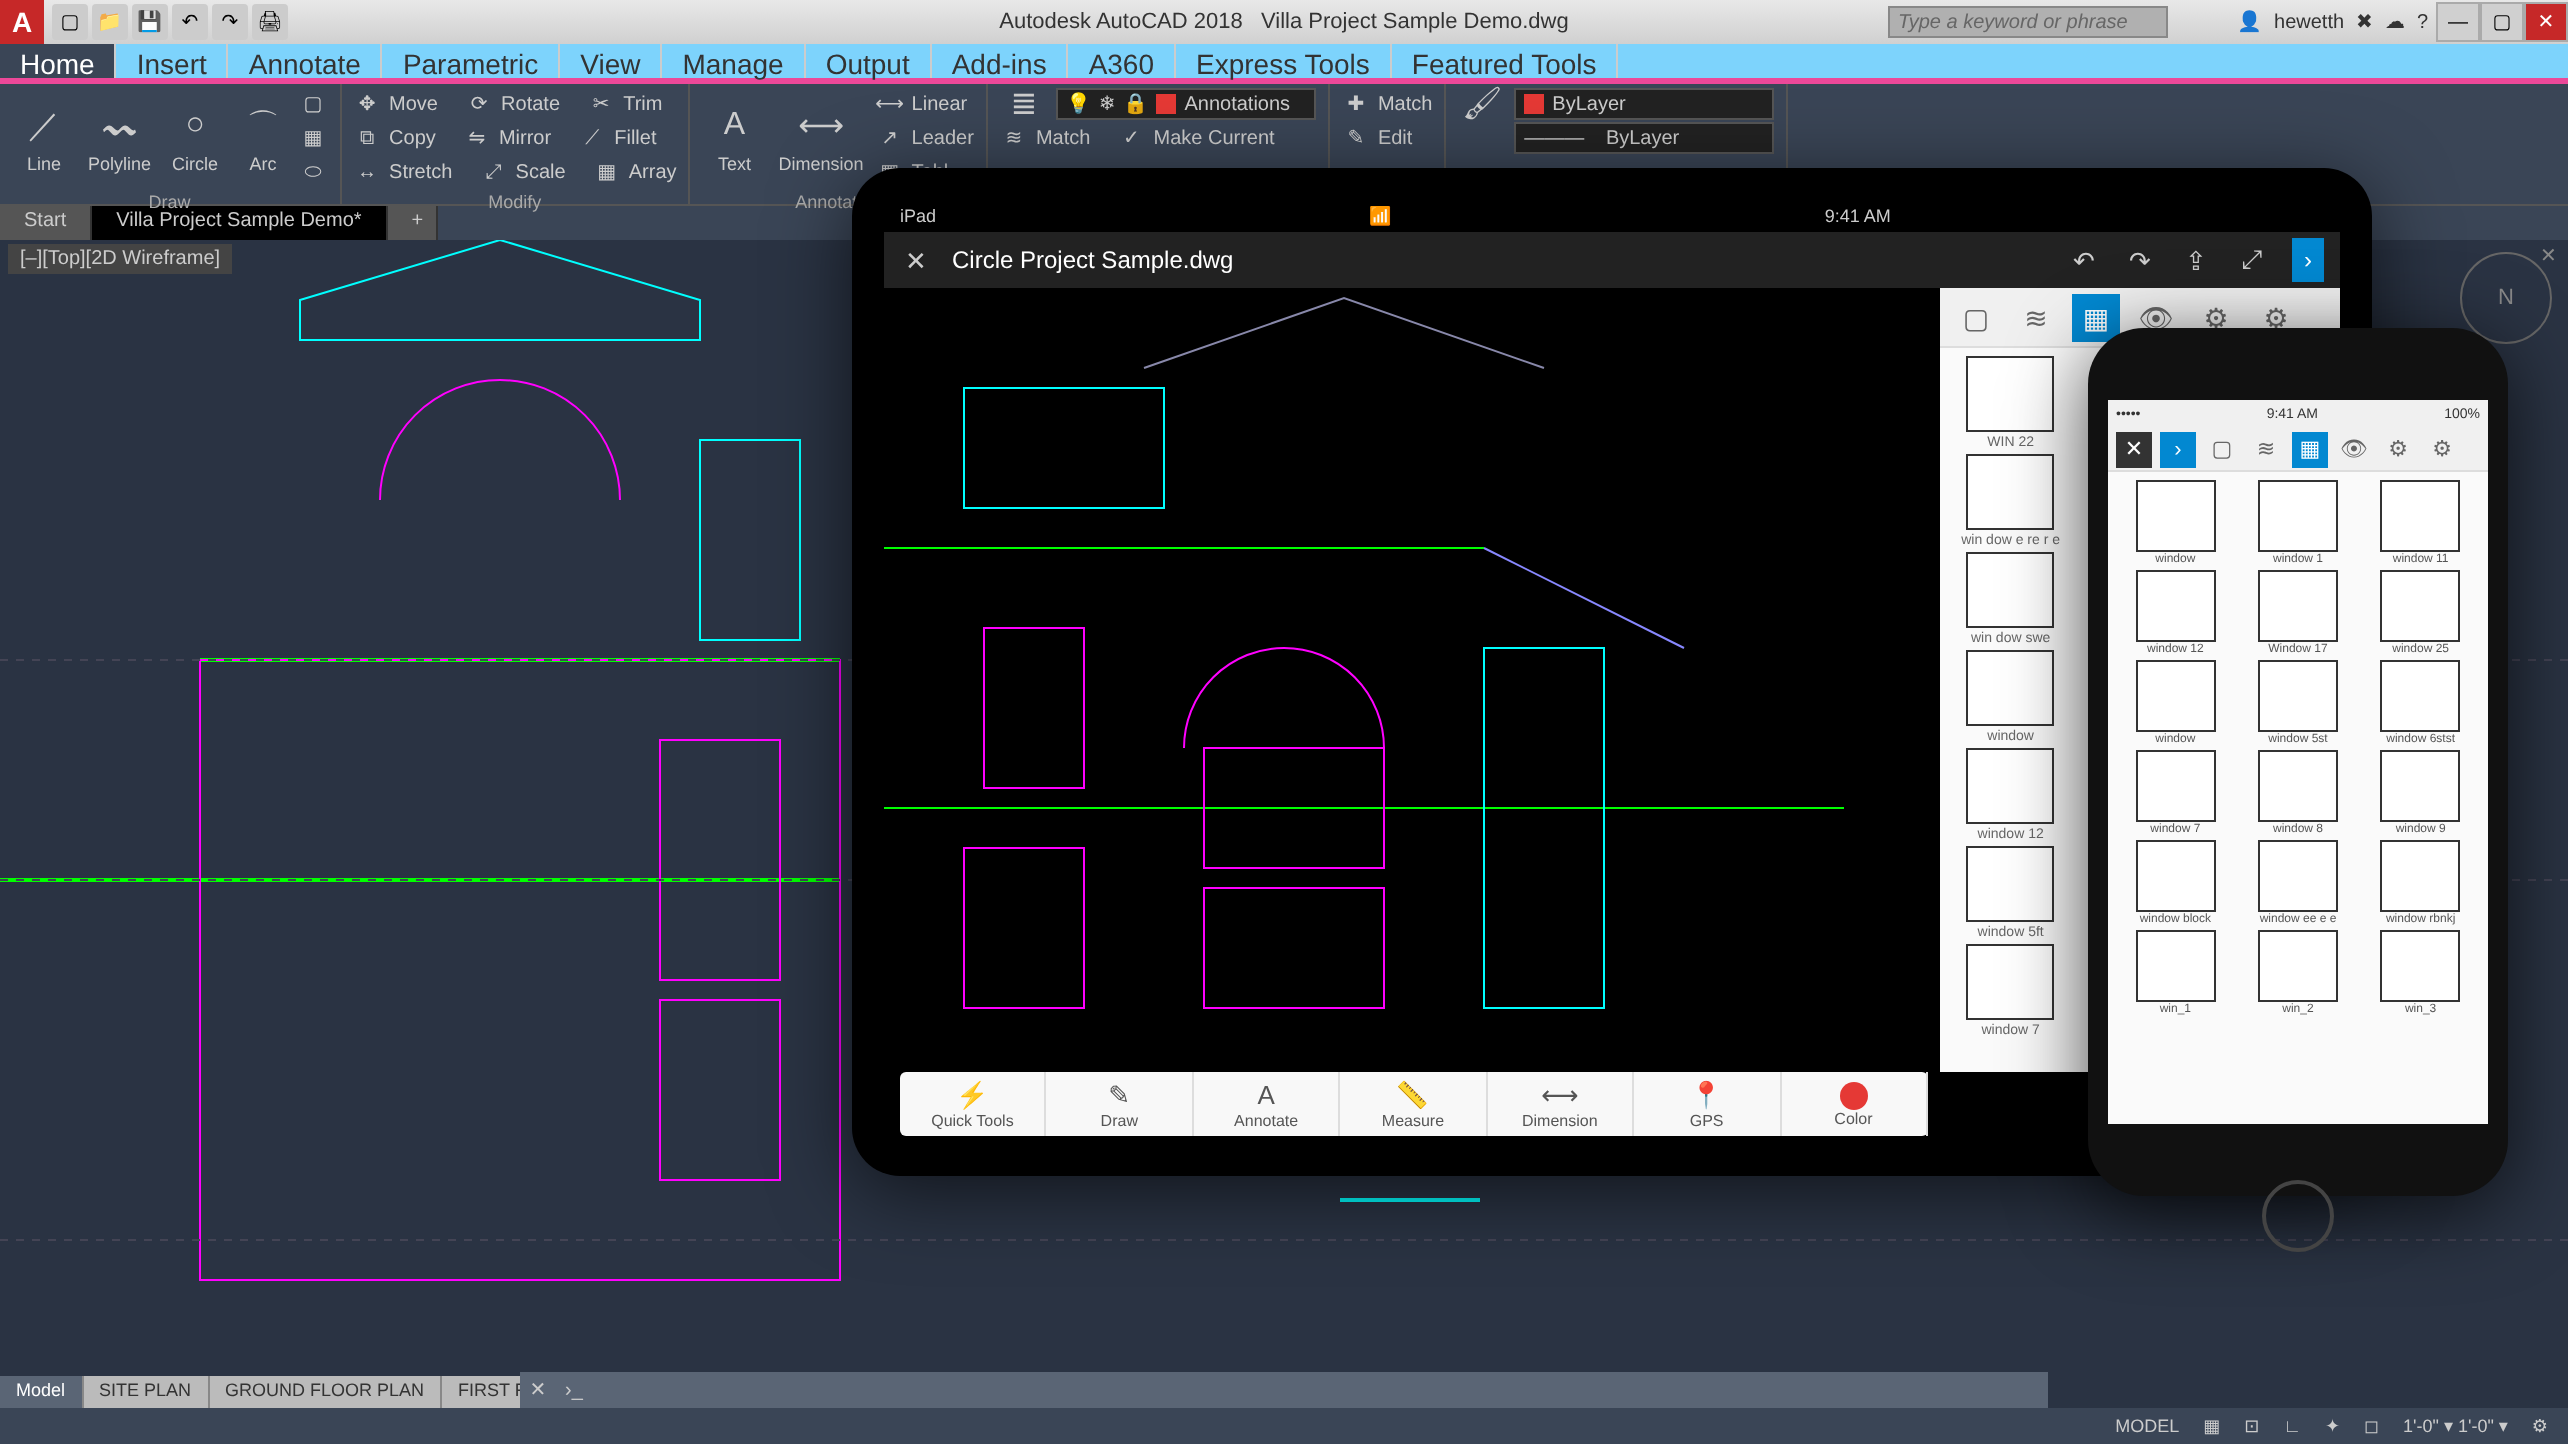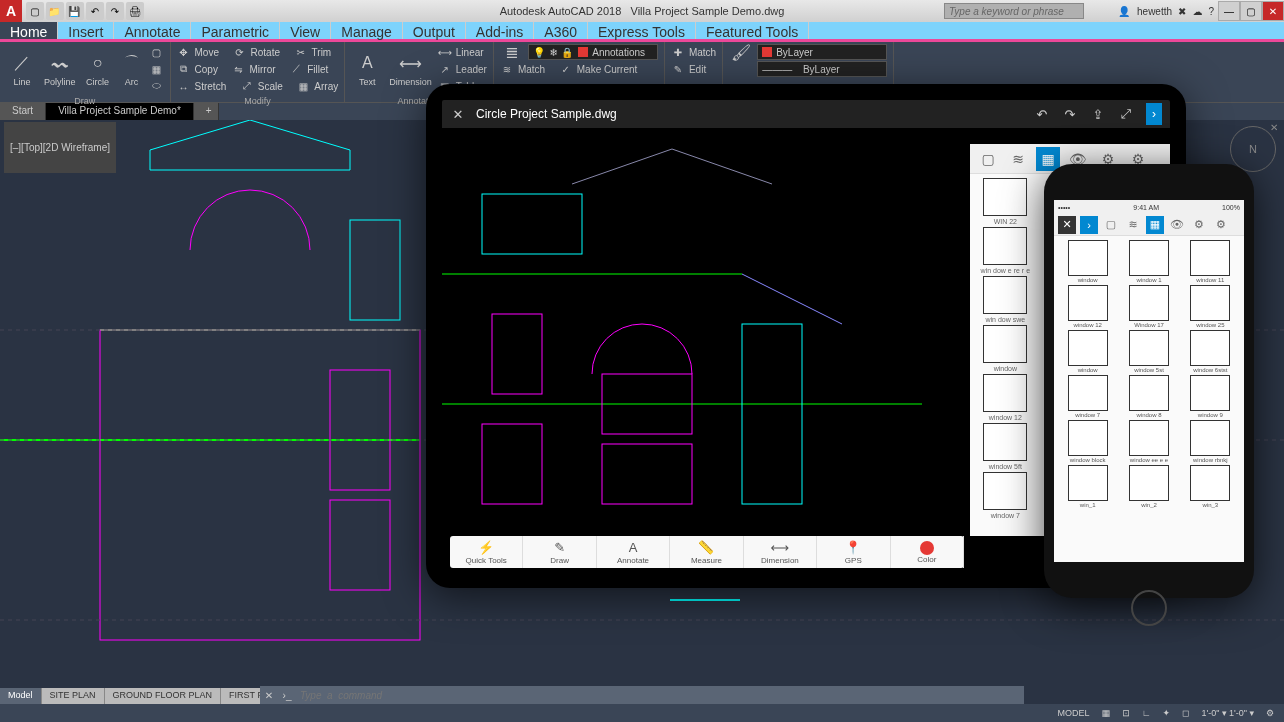--- a/index.html
+++ b/index.html
@@ -26,21 +26,21 @@
 .rbtn-icon.sm{width:14px;height:14px;font-size:10px}
 .rbtn-label{font-size:9px}
 .rrow{display:flex;align-items:center;gap:4px;height:16px}
 .rcol{display:flex;flex-direction:column;gap:1px}
 .layer-dd{background:#222;border:1px solid #555;height:16px;width:130px;display:flex;align-items:center;padding:0 4px;font-size:10px;gap:4px}
 .layer-sw{width:10px;height:10px}
 .doc-tabs{height:18px;background:#3a4556;display:flex;font-size:10px;color:#ccc;border-top:1px solid #555}
 .doc-tab{padding:2px 12px;background:#555;border-right:1px solid #333}
 .doc-tab.active{background:#000000}
 .canvas{position:absolute;top:120px;left:0;right:0;bottom:36px;background:#2a3343}
-.viewport-label{position:absolute;top:2px;left:4px;background:#444;color:#ccc;font-size:10px;padding:20px 6px}
+.viewport-label{position:absolute;top:2px;left:4px;background:#444;color:#ccc;font-size:10px;padding:2px 6px}
 .compass{position:absolute;top:6px;right:8px;width:46px;height:46px;border:1px solid #666;border-radius:50%;color:#888;font-size:11px;display:flex;align-items:center;justify-content:center}
 .close-x{position:absolute;right:2px;top:2px;width:12px;height:12px;color:#888;font-size:10px}
 .drawing{position:absolute;top:0;left:0;width:100%;height:100%}
 .cmd-bar{position:absolute;bottom:18px;left:260px;right:260px;height:18px;background:#5a6575;display:flex;align-items:center;font-size:10px;color:#aaa}
 .cmd-x{width:18px;height:18px;display:flex;align-items:center;justify-content:center;color:#ccc}
 .cmd-input{flex:1;background:transparent;border:none;color:#aaa;font-style:italic;font-size:10px;padding:0 4px}
 .bottom-tabs{position:absolute;bottom:18px;left:0;height:16px;display:flex;font-size:9px}
 .btab{padding:2px 8px;background:#bbb;color:#333;border-right:1px solid #888}
 .btab.active{background:#5a6575;color:#fff}
 .statusbar{position:absolute;bottom:0;left:0;right:0;height:18px;background:#3a4556;display:flex;align-items:center;justify-content:flex-end;gap:4px;padding:0 6px;font-size:9px;color:#ccc}
@@ -269,36 +269,41 @@
   <div class="btab">FRONT  ELEVATION</div>
   <div class="btab">REAR  ELEVATION</div>
   <div class="btab">RIGHT SIDE ELEVATION</div>
   <div class="btab">LEFT SIDE  ELEVATION</div>
   <div class="btab">+</div>
 </div>
 
 <div class="cmd-bar">
   <div class="cmd-x">✕</div>
   <div class="cmd-x">›_</div>
-  <input class="cmd-input" placeholder="Type  a  command" style="">
 </div>
 
 <div class="statusbar">
   <div class="sb-item">MODEL</div>
   <div class="sb-item">▦</div>
   <div class="sb-item">⊡</div>
   <div class="sb-item">∟</div>
   <div class="sb-item">✦</div>
   <div class="sb-item">◻</div>
   <div class="sb-item">1'-0" ▾  1'-0" ▾</div>
   <div class="sb-item">⚙</div>
 </div>
 
 <div class="ipad">
   <div class="ipad-screen">
+    <div class="ipad-status">
+      <span>iPad</span>
+        <span>📶</span>
+        <span>9:41 AM</span>
+        <span></span>
+    </div>
     <div class="ipad-header">
       <span class="ipad-icon">✕</span>
       <span>Circle Project Sample.dwg</span>
       <div class="ipad-header-right">
         <span class="ipad-icon">↶</span>
         <span class="ipad-icon">↷</span>
         <span class="ipad-icon">⇪</span>
         <span class="ipad-icon">⤢</span>
         <span class="ipad-blue">›</span>
       </div>

